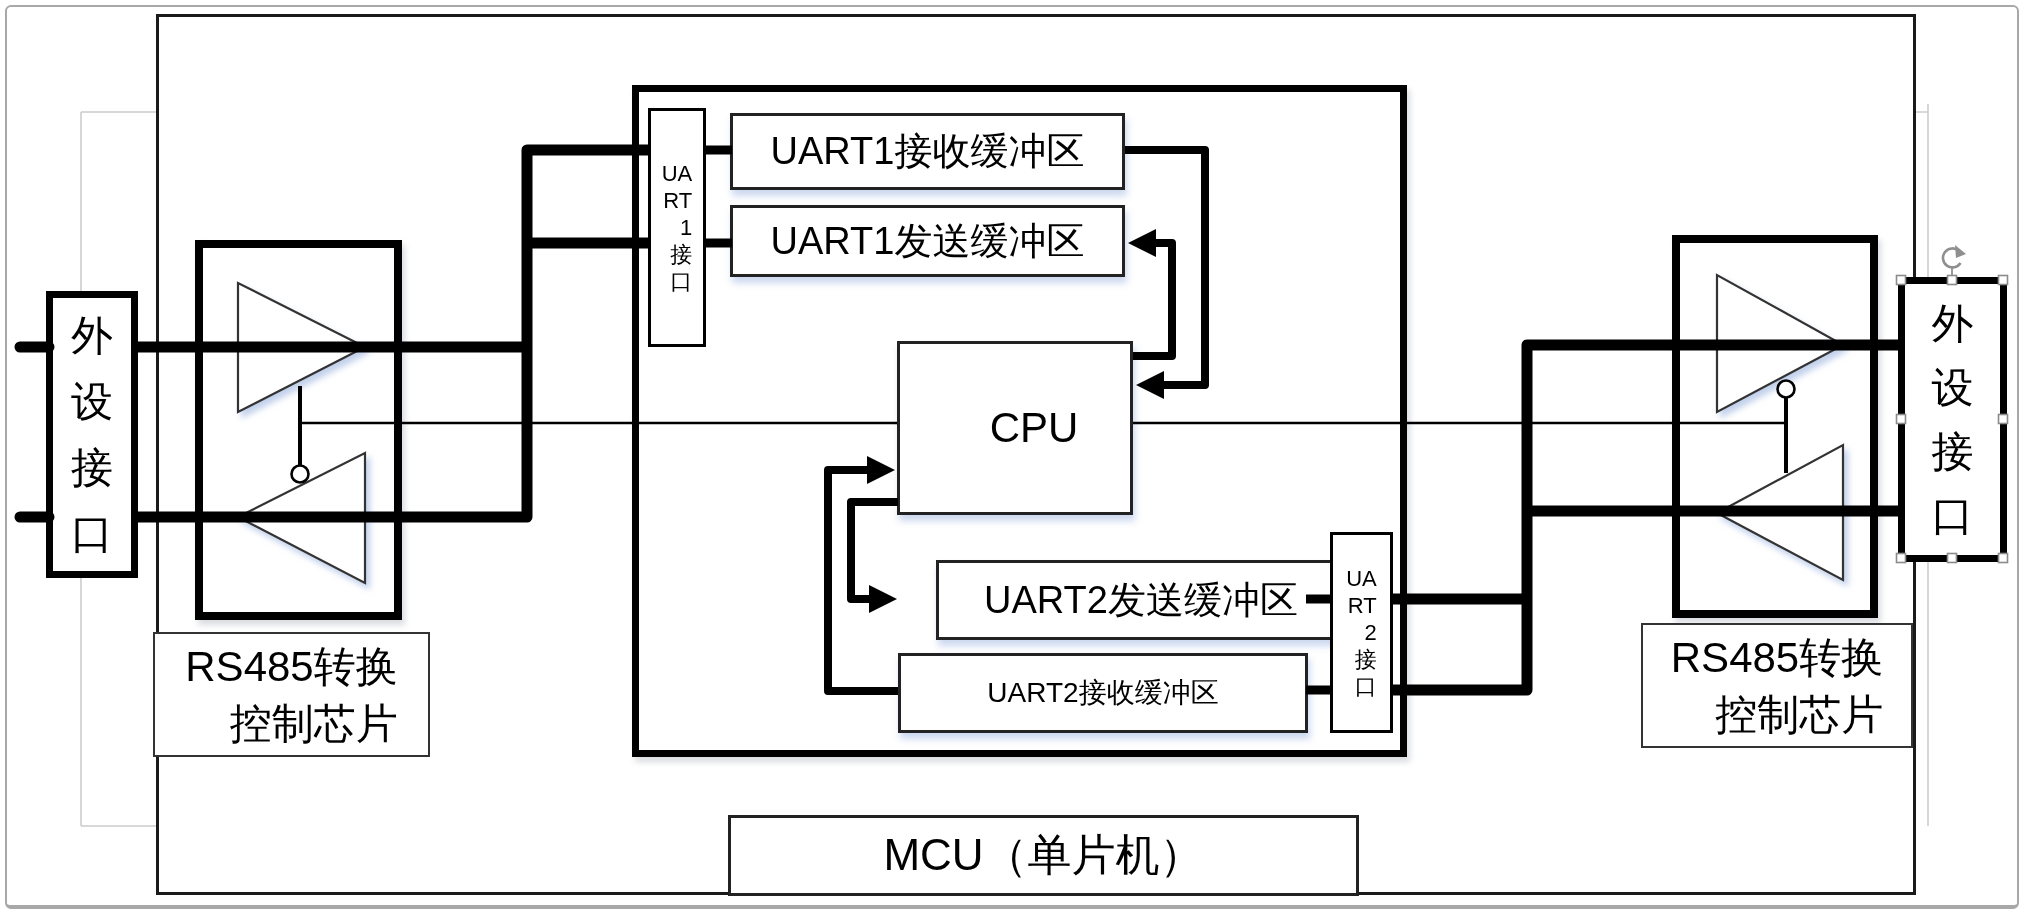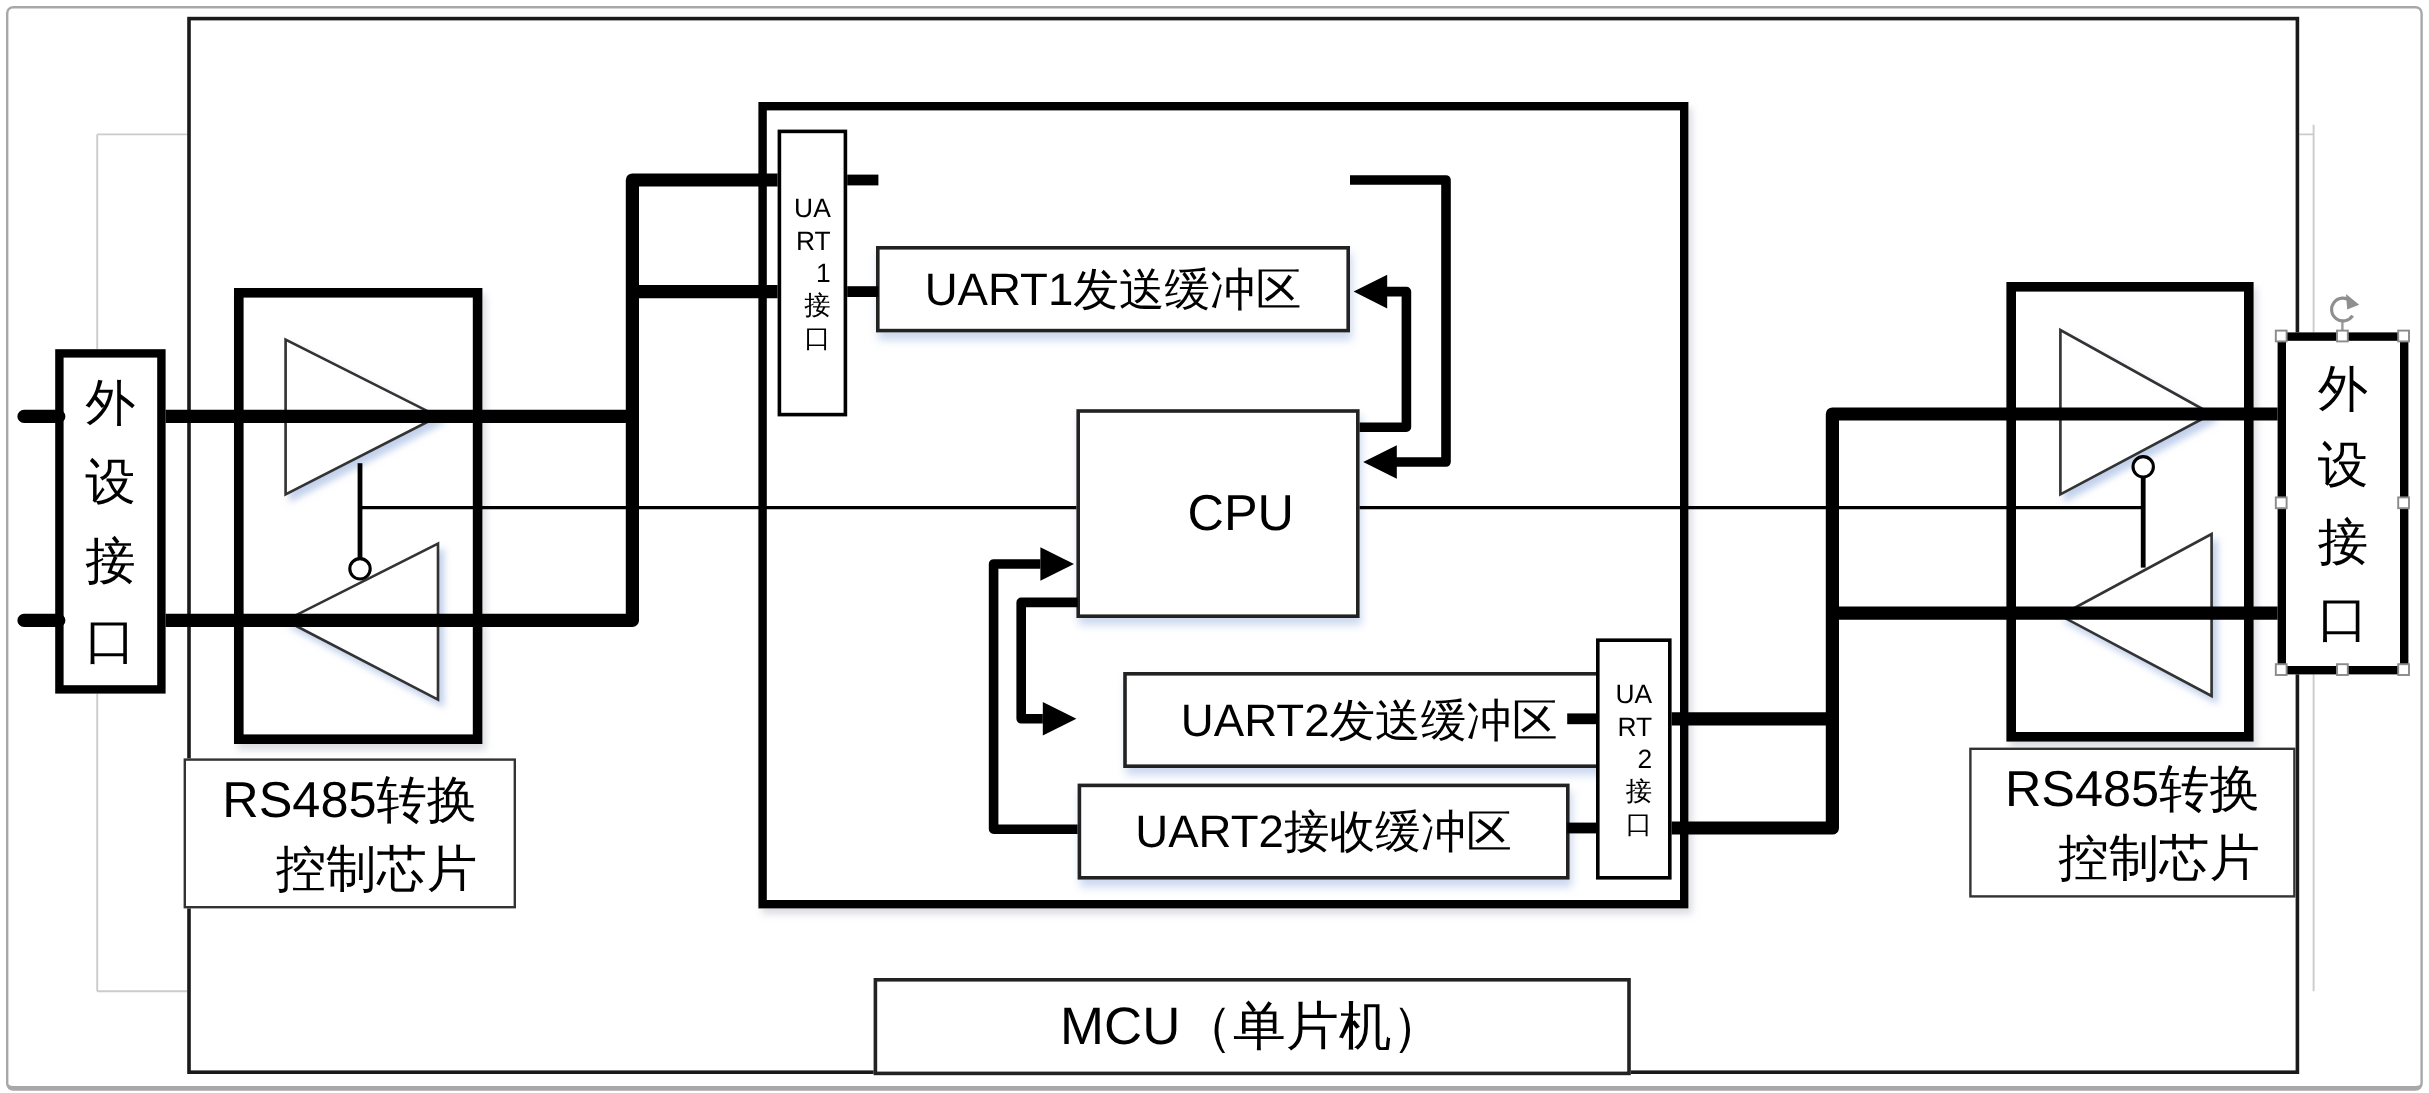--- a/index.html
+++ b/index.html
@@ -33,21 +33,21 @@
   #rs485-left {left:195px; top:240px; width:207px; height:380px; border:8px solid #000;}
   #lbl-left   {left:153px; top:632px; width:277px; height:125px; border:2px solid #333;
                font-size:42px;line-height:57px;}
   #mcu-box    {left:632px; top:85px;  width:775px; height:672px; border:7px solid #000;}
   #uart1-port {left:648px; top:108px; width:58px;  height:239px; border:3px solid #000;
                font-size:22px;line-height:27px;}
   #u1rx       {left:730px; top:113px; width:395px; height:77px;  border:3px solid #222;font-size:38px;}
   #u1tx       {left:730px; top:205px; width:395px; height:72px;  border:3px solid #222;font-size:38px;}
   #cpu-box    {left:897px; top:341px; width:236px; height:174px; border:3px solid #222;font-size:42px;padding-left:38px;}
   #u2tx       {left:936px; top:560px; width:410px; height:80px;  border:3px solid #222;font-size:38px;}
-  #u2rx       {left:898px; top:653px; width:410px; height:80px;  border:3px solid #222;font-size:38px;}
+  #u2rx       {left:898px; top:653px; width:410px; height:80px;  border:3px solid #222;font-size:28px;}
   #uart2-port {left:1330px;top:532px; width:63px;  height:201px; border:3px solid #000;
                font-size:22px;line-height:27px;}
   #rs485-right{left:1672px;top:235px; width:206px; height:383px; border:8px solid #000;}
   #lbl-right  {left:1641px;top:623px; width:272px; height:125px; border:2px solid #333;
                font-size:42px;line-height:57px;}
   #mcu-label  {left:728px; top:815px; width:631px; height:81px;  border:3px solid #222;font-size:44px;}
   #peri-right {left:1898px;top:277px; width:109px; height:285px; border:7px solid #000;
                font-size:42px;line-height:64px;}
   #wiring{z-index:4}
   #handles{z-index:5}
@@ -83,20 +83,23 @@
   <div class="box gray-shadow" id="mcu-box"></div>
 
   <div class="box" id="uart1-port">
     <div class="mltext">UA
 RT
 1
 接
 口</div>
   </div>
 
+  <div class="box shadowed" id="u1rx">
+    <div>UART1接收缓冲区</div>
+  </div>
 
   <div class="box shadowed" id="u1tx">
     <div>UART1发送缓冲区</div>
   </div>
 
   <div class="box shadowed" id="cpu-box">
     <div>CPU</div>
   </div>
 
   <div class="box shadowed" id="u2tx">

